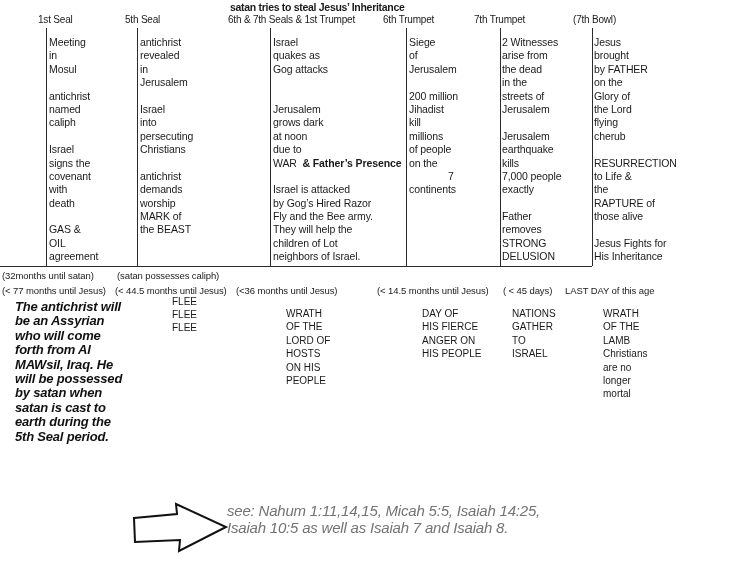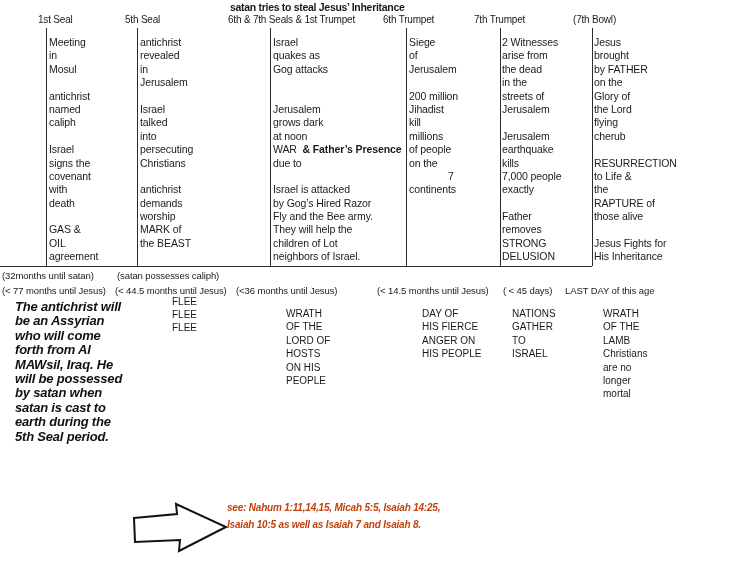--- a/index.html
+++ b/index.html
@@ -16,21 +16,21 @@
   .hline { left:0; top:266px; width:592px; height:1px; background:#2b2b2b; }
   .col-lines { top:36px; font-size:10.5px; letter-spacing:-0.1px; }
   .col-lines .line { height:13.4px; white-space:pre; }
   .notes-row { font-size:9.5px; white-space:nowrap; letter-spacing:-0.1px; }
   .flee { font-size:10px; }
   .flee .line { height:13px;margin-left:32px; }
   .lower { font-size:10px;margin-left:10px; }
   .lower .line { height:13.4px; white-space:pre; }
   .note { font-size:13px; font-weight:bold; font-style:italic; letter-spacing:-0.2px; color:#111; }
   .note .line { height:14.4px; white-space:pre; }
-  .scripture { font-size:10px; font-weight:bold; font-style:italic; letter-spacing:-0.2px; color:#c2410c; }
+  .scripture { font-size:15px; font-weight:normal; font-style:italic; letter-spacing:-0.2px; color:#737373; }
   .scripture .line { height:16.5px; white-space:pre; }
 </style>
 </head>
 <body>
 
 <div class="canvas">
 
   <div class="abs title" style="left:230px; top:1px;">satan tries to steal Jesus’ Inheritance</div>
 
   <div class="abs col-header" style="left:38px;  top:14px;">1st Seal</div>
@@ -68,42 +68,41 @@
       <div class="line">OIL</div>
       <div class="line">agreement</div>
     </div>
   <div class="abs col-lines" style="left:140px; width:128px;">
       <div class="line">antichrist</div>
       <div class="line">revealed</div>
       <div class="line">in</div>
       <div class="line">Jerusalem</div>
       <div class="line"></div>
       <div class="line">Israel</div>
-      <div class="line">talked</div>
       <div class="line">into</div>
       <div class="line">persecuting</div>
       <div class="line">Christians</div>
       <div class="line"></div>
       <div class="line">antichrist</div>
       <div class="line">demands</div>
       <div class="line">worship</div>
       <div class="line">MARK of</div>
       <div class="line">the BEAST</div>
     </div>
   <div class="abs col-lines" style="left:273px; width:131px;">
       <div class="line">Israel</div>
       <div class="line">quakes as</div>
       <div class="line">Gog attacks</div>
       <div class="line"></div>
       <div class="line"></div>
       <div class="line">Jerusalem</div>
       <div class="line">grows dark</div>
       <div class="line">at noon</div>
+      <div class="line">due to</div>
       <div class="line"><span>WAR  </span><span style="font-weight: bold;">&amp; Father’s Presence</span></div>
-      <div class="line">due to</div>
       <div class="line"></div>
       <div class="line">Israel is attacked</div>
       <div class="line">by Gog’s Hired Razor</div>
       <div class="line">Fly and the Bee army.</div>
       <div class="line">They will help the</div>
       <div class="line">children of Lot</div>
       <div class="line">neighbors of Israel.</div>
     </div>
   <div class="abs col-lines" style="left:409px; width:89px;">
       <div class="line">Siege</div>

